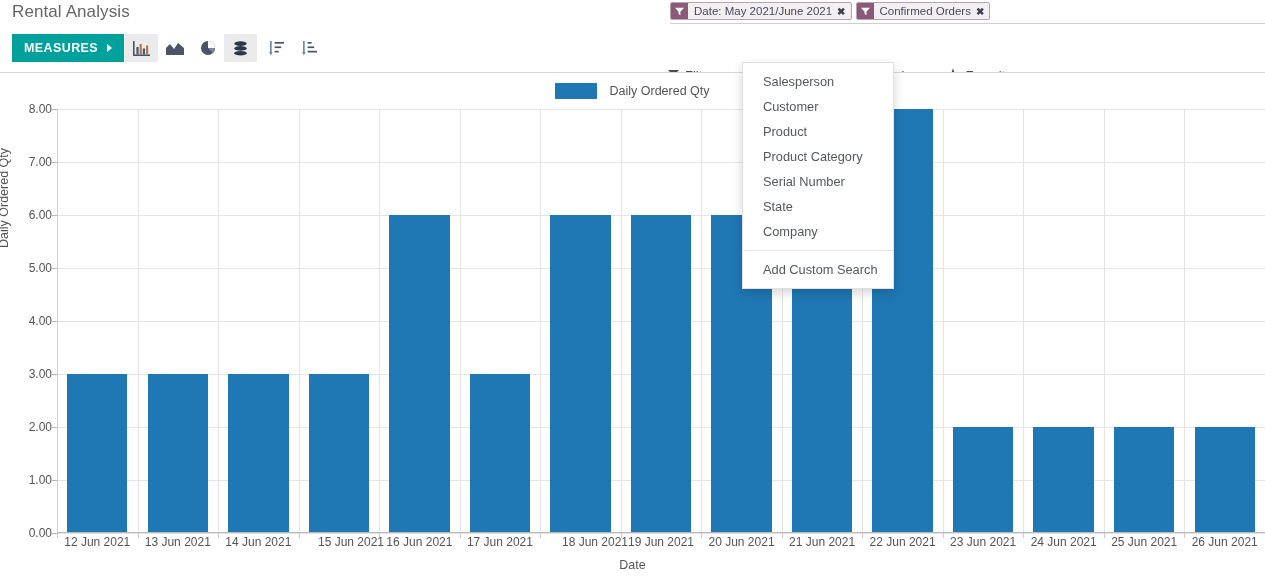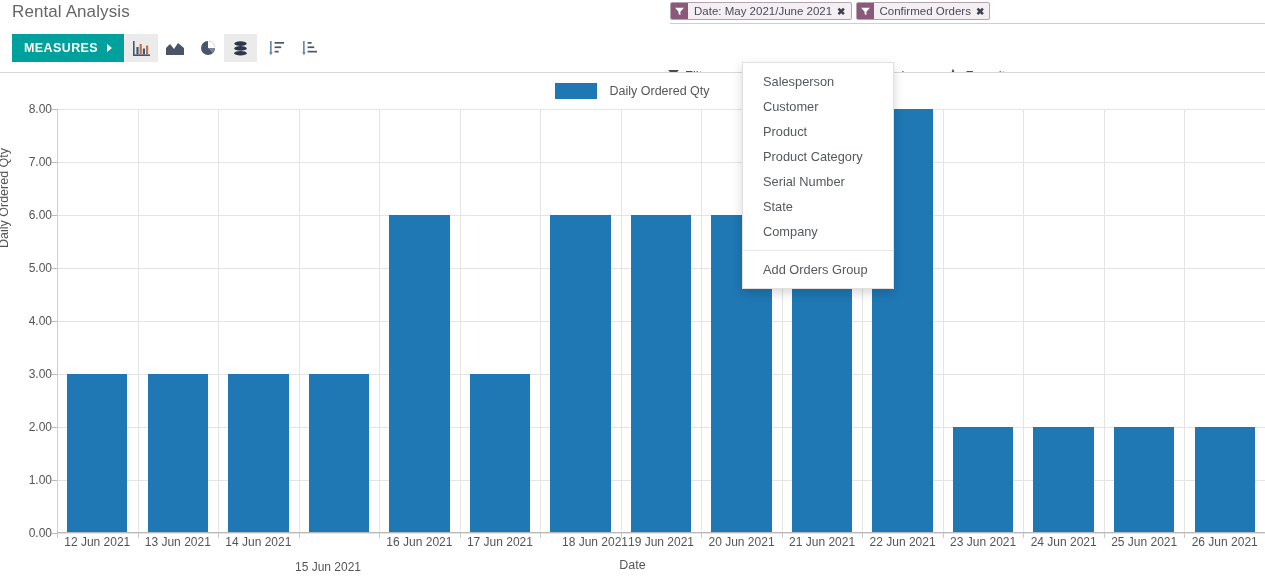--- a/index.html
+++ b/index.html
@@ -299,21 +299,21 @@
 
   <div class="dropdown">
     <div class="dd-item">Salesperson</div>
     <div class="dd-item">Customer</div>
     <div class="dd-item">Product</div>
     <div class="dd-item">Product Category</div>
     <div class="dd-item">Serial Number</div>
     <div class="dd-item">State</div>
     <div class="dd-item">Company</div>
     <div class="dd-sep"></div>
-    <div class="dd-item">Add Orders Group</div>
+    <div class="dd-item">Add Custom Search</div>
   </div>
 
   <div class="cp-sep"></div>
 
   <div class="chart-wrap">
 
     <div class="legend">
       <span class="legend-swatch"></span>
       <span class="legend-text">Daily Ordered Qty</span>
     </div>
@@ -401,21 +401,21 @@
           <div class="xtick-mark" style="left: 966.4px;"></div>
           <div class="xtick-mark" style="left: 1046.93px;"></div>
           <div class="xtick-mark" style="left: 1127.47px;"></div>
         </div>
     </div>
 
     <div class="xlabels" id="xlabels-layer">
         <div class="xlabel" style="left: 40.2667px;">12 Jun 2021</div>
         <div class="xlabel" style="left: 120.8px;">13 Jun 2021</div>
         <div class="xlabel" style="left: 201.333px;">14 Jun 2021</div>
-        <div class="xlabel" style="left: 271px; margin-top: 25px;">15 Jun 2021</div>
+        <div class="xlabel" style="left: 294px;">15 Jun 2021</div>
         <div class="xlabel" style="left: 362.4px;">16 Jun 2021</div>
         <div class="xlabel" style="left: 442.933px;">17 Jun 2021</div>
         <div class="xlabel" style="left: 538px;">18 Jun 2021</div>
         <div class="xlabel" style="left: 604px;">19 Jun 2021</div>
         <div class="xlabel" style="left: 684.533px;">20 Jun 2021</div>
         <div class="xlabel" style="left: 765.067px;">21 Jun 2021</div>
         <div class="xlabel" style="left: 845.6px;">22 Jun 2021</div>
         <div class="xlabel" style="left: 926.133px;">23 Jun 2021</div>
         <div class="xlabel" style="left: 1006.67px;">24 Jun 2021</div>
         <div class="xlabel" style="left: 1087.2px; text-align: right;">25 Jun 2021</div>

